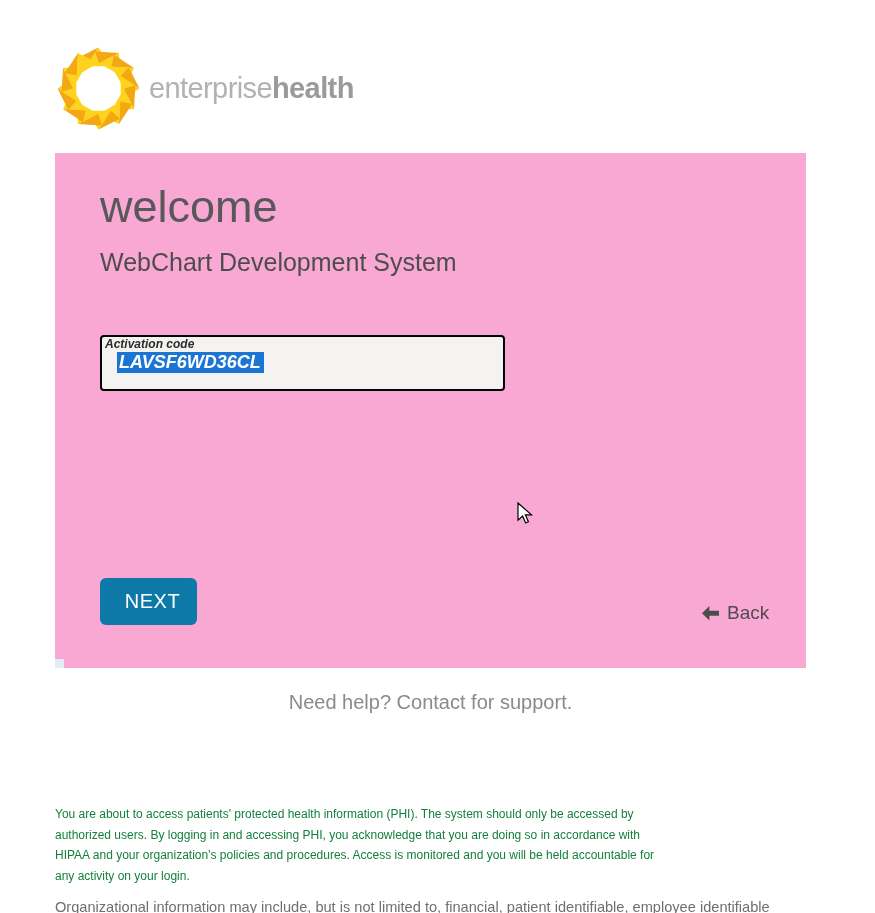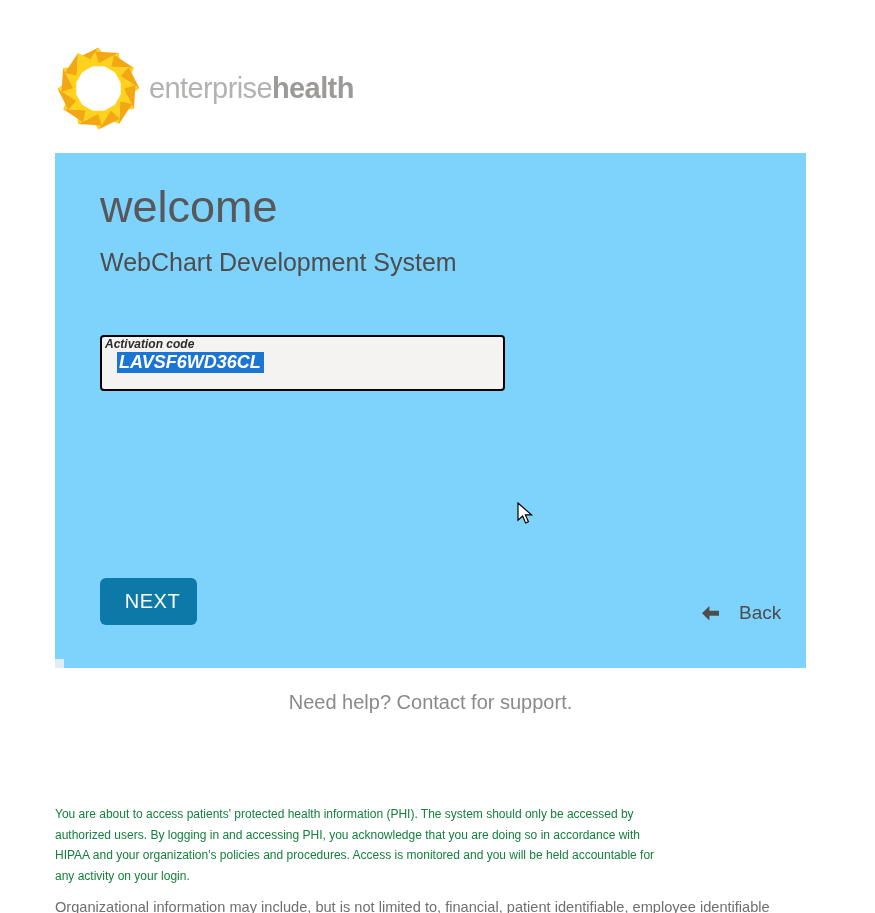--- a/index.html
+++ b/index.html
@@ -6,39 +6,39 @@
   .screen{
     position:relative;width:875px;height:913px;background:#ffffff;
     font-family:"Liberation Sans",sans-serif;overflow:hidden;
   }
   
   .logo{position:absolute;left:54px;top:44px;display:flex;align-items:center;}
   .logo-sun{width:89px;height:89px;flex:0 0 auto;}
   .brand{margin-left:6px;font-size:29px;letter-spacing:-0.6px;color:#b3b2b0;line-height:1;}
   .brand .bold{color:#9b9a98;font-weight:bold;}
   
-  .panel{position:absolute;left:55px;top:153px;width:751px;height:515px;background:#7dd3fc;}
+  .panel{position:absolute;left:55px;top:153px;width:751px;height:515px;background:#f9a8d4;}
   .welcome{position:absolute;left:45px;top:31px;font-size:45px;line-height:1;color:#58585b;}
   .subtitle{position:absolute;left:45px;top:97px;font-size:25px;line-height:1;color:#4d4d4d;}
   
   .field{
     position:absolute;left:45px;top:182px;width:401px;height:52px;
     border:2px solid #000000;border-radius:4px;background:#f4f3f1;font-style:italic;
   }
   .field-label{position:absolute;left:3px;top:0px;font-size:12px;font-weight:600;color:#2b2b2b;line-height:14px;}
   .field-value{position:absolute;left:15px;top:14px;font-size:18px;font-weight:bold;line-height:22px;}
   .field-value .sel{background:#1b75d2;color:#ffffff;padding:0 3px 1px 2px;}
   
   .next-btn{
     position:absolute;left:45px;top:425px;width:97px;height:47px;
     background:#0d79a8;color:#ffffff;border:none;border-radius:6px;
     font-family:"Liberation Sans",sans-serif;font-size:20px;letter-spacing:0.5px;cursor:pointer;padding-left:14px;
   }
   .back-link{
-    position:absolute;left:647px;top:449px;display:flex;align-items:center;gap:20px;
+    position:absolute;left:647px;top:449px;display:flex;align-items:center;gap:8px;
     color:#4d4d4d;font-size:19px;text-decoration:none;cursor:pointer;justify-content:space-between;
   }
   .corner-accent{position:absolute;left:0;bottom:0;width:9px;height:9px;background:#e2edf3;}
   
   .help{position:absolute;left:55px;top:691px;width:751px;text-align:center;font-size:20px;color:#8a8a8a;}
   
   .agreement-heading{position:absolute;left:55px;top:771px;width:810px;font-size:15px;font-weight:bold;color:#3c3c3c;}
   .agreement-p1{position:absolute;left:55px;top:804px;width:815px;font-size:12px;line-height:20.5px;color:#15803d;white-space:pre-line;}
   .agreement-p2{position:absolute;left:55px;top:897px;width:815px;font-size:14.6px;line-height:20.5px;color:#6f6f6f;white-space:pre-line;}
   

